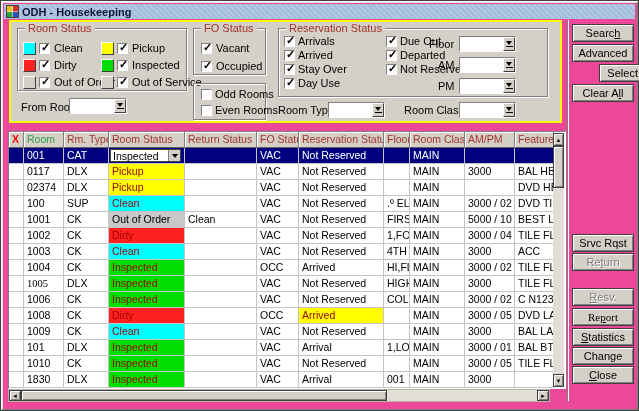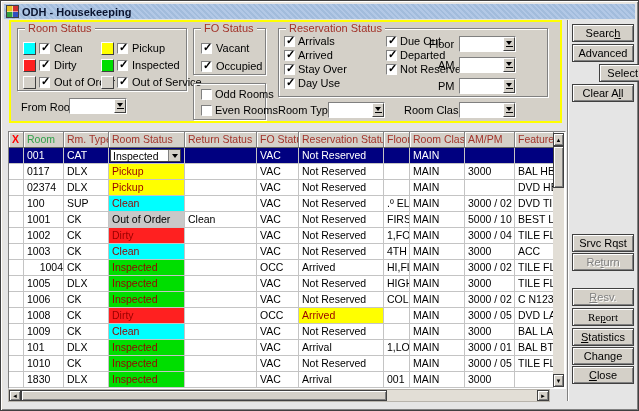--- a/index.html
+++ b/index.html
@@ -1,20 +1,20 @@
 <!DOCTYPE html>
 <html><head>
 <meta charset="utf-8">
 <style>
   * { margin:0; padding:0; box-sizing:border-box; }
   html,body { width:639px; height:411px; background:#808080; }
   body { font-family:"Liberation Sans", sans-serif; font-size:11px; color:#000; }
 
   .window { position:absolute; left:0; top:0; width:639px; height:411px;
-    background:#e5e5e5; border:1px solid #404040;
+    background:#ec4899; border:1px solid #404040;
     box-shadow: inset 1px 1px 0 #FFFFFF, inset -1px -1px 0 #808080, inset 2px 2px 0 #E8E4DC; }
 
   
   .titlebar { position:absolute; left:3px; top:3px; right:3px; height:15px;
     background:repeating-linear-gradient(45deg,#B2C8E6 0 2px,#A2BCDC 2px 4px);
     display:flex; align-items:center; padding-left:2px; }
   .app-icon { width:13px; height:13px; border:1px solid #404040; margin-right:3px;
     background:
       linear-gradient(#E8C020,#E8C020) 0 0/50% 50% no-repeat,
       linear-gradient(#D03030,#D03030) 100% 0/50% 50% no-repeat,
@@ -333,34 +333,34 @@
           <span class="g-cell" style="width: 72px;"></span>
           <span class="g-cell" style="width: 42px;">VAC</span>
           <span class="g-cell" style="width: 85px;">Not Reserved</span>
           <span class="g-cell" style="width: 26px;">4TH F</span>
           <span class="g-cell" style="width: 55px;">MAIN</span>
           <span class="g-cell" style="width: 50px;">3000</span>
           <span class="g-cell" style="width: 39px;">ACC</span>
         </div>
         <div class="g-row">
           <span class="g-cell" style="width: 15px;"></span>
-          <span class="g-cell" style="width: 40px; text-align: right;">1004</span>
+          <span class="g-cell" style="width: 40px;">1004</span>
           <span class="g-cell" style="width: 45px;">CK</span>
           <span class="g-cell" style="width: 76px; background: rgb(0, 222, 0); color: rgb(153, 0, 0);">Inspected</span>
           <span class="g-cell" style="width: 72px;"></span>
           <span class="g-cell" style="width: 42px;">OCC</span>
           <span class="g-cell" style="width: 85px;">Arrived</span>
           <span class="g-cell" style="width: 26px;">HI,FLO</span>
           <span class="g-cell" style="width: 55px;">MAIN</span>
           <span class="g-cell" style="width: 50px;">3000 / 02</span>
           <span class="g-cell" style="width: 39px;">TILE FLO</span>
         </div>
         <div class="g-row">
           <span class="g-cell" style="width: 15px;"></span>
-          <span class="g-cell" style="width: 40px;">1005</span>
+          <span class="g-cell" style="width: 40px; font-family: Liberation Serif, serif;">1005</span>
           <span class="g-cell" style="width: 45px;">DLX</span>
           <span class="g-cell" style="width: 76px; background: rgb(0, 222, 0); color: rgb(153, 0, 0);">Inspected</span>
           <span class="g-cell" style="width: 72px;"></span>
           <span class="g-cell" style="width: 42px;">VAC</span>
           <span class="g-cell" style="width: 85px;">Not Reserved</span>
           <span class="g-cell" style="width: 26px;">HIGH</span>
           <span class="g-cell" style="width: 55px;">MAIN</span>
           <span class="g-cell" style="width: 50px;">3000</span>
           <span class="g-cell" style="width: 39px;">TILE FLO</span>
         </div>

